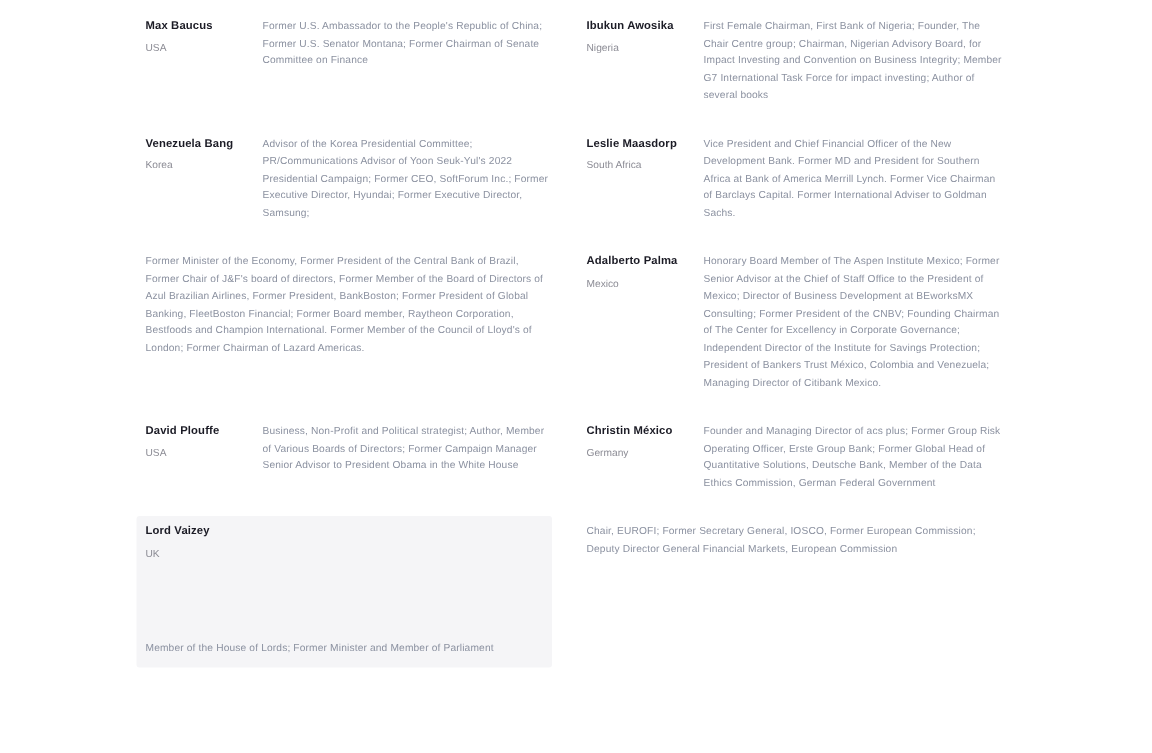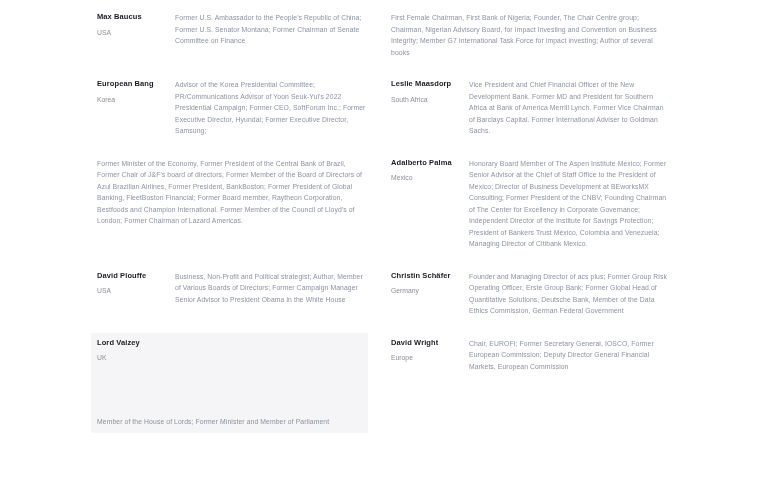--- a/index.html
+++ b/index.html
@@ -64,26 +64,30 @@
 <div class="board">
 
   <div class="cell">
     <div class="who">
       <div class="name">Max Baucus</div>
       <div class="country">USA</div>
     </div>
     <div class="bio">Former U.S. Ambassador to the People's Republic of China; Former U.S. Senator Montana; Former Chairman of Senate Committee on Finance</div>
   </div>
   <div class="cell">
+    <div class="who">
+      <div class="name">Ibukun Awosika</div>
+      <div class="country">Nigeria</div>
+    </div>
     <div class="bio">First Female Chairman, First Bank of Nigeria; Founder, The Chair Centre group; Chairman, Nigerian Advisory Board, for Impact Investing and Convention on Business Integrity; Member G7 International Task Force for impact investing; Author of several books</div>
   </div>
 
   <div class="cell">
     <div class="who">
-      <div class="name">European Bang</div>
+      <div class="name">Venezuela Bang</div>
       <div class="country">Korea</div>
     </div>
     <div class="bio">Advisor of the Korea Presidential Committee; PR/Communications Advisor of Yoon Seuk-Yul's 2022 Presidential Campaign; Former CEO, SoftForum Inc.; Former Executive Director, Hyundai; Former Executive Director, Samsung;</div>
   </div>
 
   <div class="cell">
     <div class="who">
       <div class="name">Leslie Maasdorp</div>
       <div class="country">South Africa</div>
     </div>
@@ -103,34 +107,30 @@
   <div class="cell">
     <div class="who">
       <div class="name">David Plouffe</div>
       <div class="country">USA</div>
     </div>
     <div class="bio">Business, Non-Profit and Political strategist; Author, Member of Various Boards of Directors; Former Campaign Manager Senior Advisor to President Obama in the White House</div>
   </div>
 
   <div class="cell">
     <div class="who">
-      <div class="name">Christin Schäfer</div>
+      <div class="name">Christin México</div>
       <div class="country">Germany</div>
     </div>
     <div class="bio">Founder and Managing Director of acs plus; Former Group Risk Operating Officer, Erste Group Bank; Former Global Head of Quantitative Solutions, Deutsche Bank, Member of the Data Ethics Commission, German Federal Government</div>
   </div>
   <div class="cell highlight">
     <div class="who">
       <div class="name">Lord Vaizey</div>
       <div class="country">UK</div>
     </div>
     <div class="bio">Member of the House of Lords; Former Minister and Member of Parliament</div>
   </div>
 
   <div class="cell">
-    <div class="who">
-      <div class="name">David Wright</div>
-      <div class="country">Europe</div>
-    </div>
     <div class="bio">Chair, EUROFI; Former Secretary General, IOSCO, Former European Commission; Deputy Director General Financial Markets, European Commission</div>
   </div>
 
 </div>
 
 </body></html>

